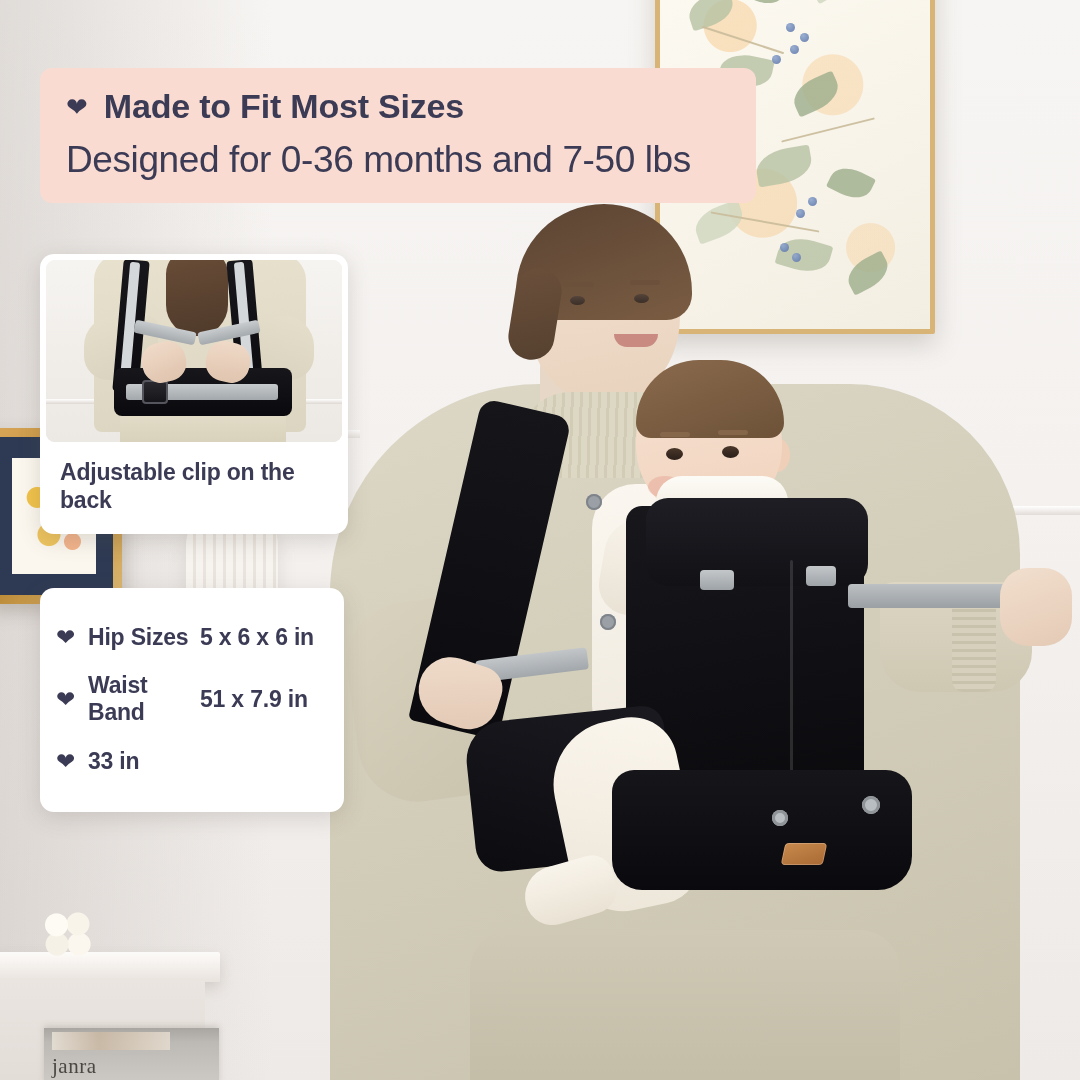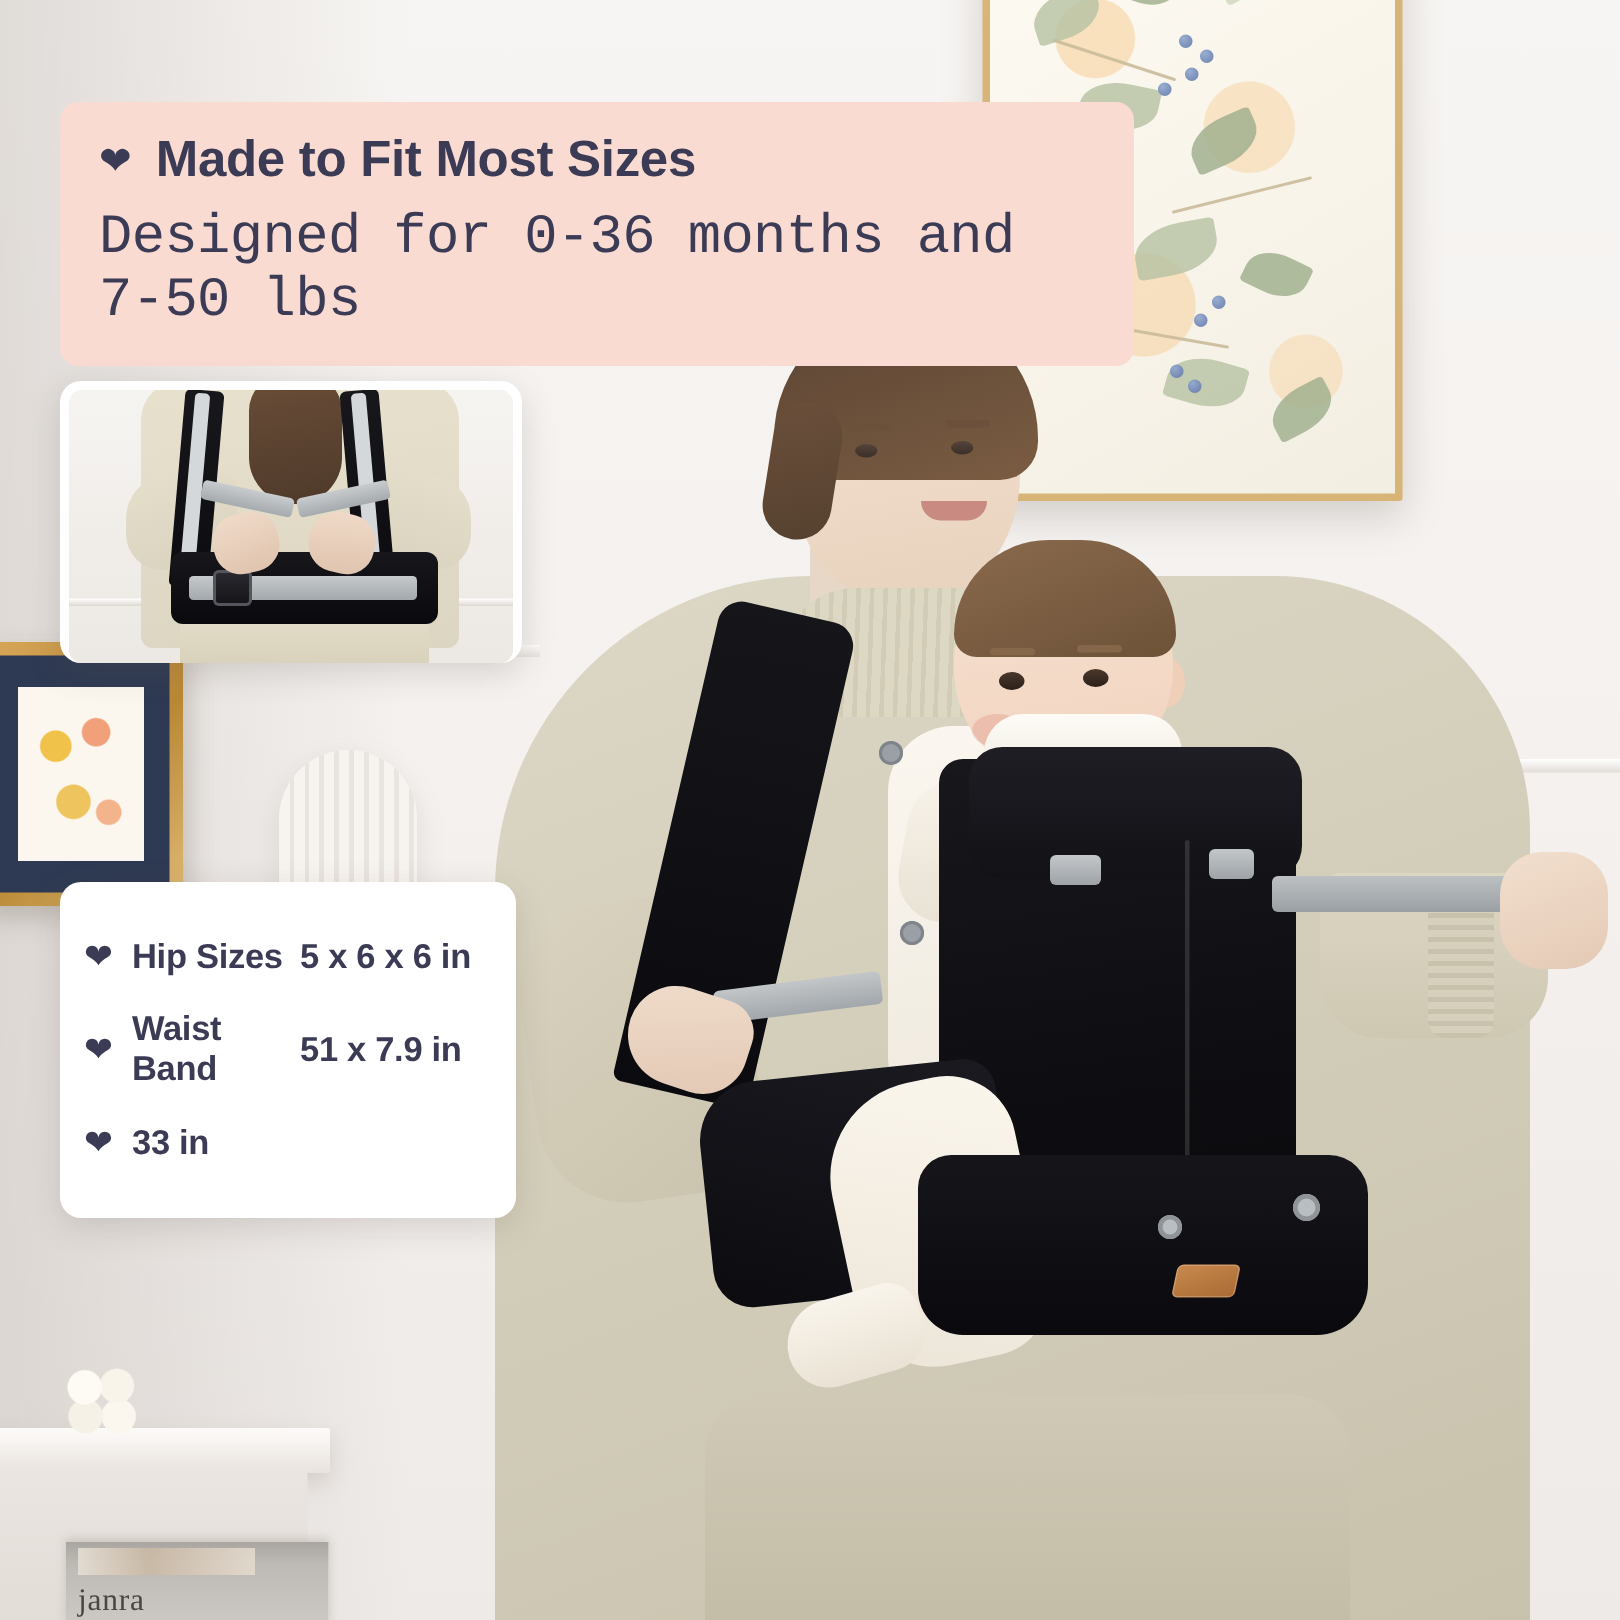--- a/index.html
+++ b/index.html
@@ -183,21 +183,21 @@
   
   .banner{position:absolute;left:40px;top:68px;width:716px;
     background:#f9dbd2;border-radius:12px;padding:20px 26px 22px 26px;
     box-sizing:border-box;}
   .banner-title{display:flex;align-items:center;gap:16px;}
   .heart{flex:0 0 auto;display:inline-block;color:#3b3b55;line-height:1;}
   .banner-title .heart{font-size:26px;}
   .banner-h1{font-size:34px;font-weight:bold;color:#3b3b55;letter-spacing:-.2px;
     line-height:1.1;}
   .banner-sub{margin-top:14px;font-size:37px;color:#3b3b55;line-height:1.12;
-    letter-spacing:-.4px;font-family:Liberation Mono, monospace;}
+    letter-spacing:-.4px;}
 
   .photo-card{position:absolute;left:40px;top:254px;width:308px;
     background:#ffffff;border-radius:14px;
     box-shadow:0 6px 22px rgba(90,80,72,.20);overflow:hidden;}
   .photo-inner{margin:6px 6px 0 6px;height:182px;border-radius:9px;overflow:hidden;
     position:relative;background:linear-gradient(180deg,#f4f2ef,#e9e5e0);}
   .pi-wall{position:absolute;inset:0;background:linear-gradient(180deg,#f6f4f1,#ece8e3);}
   .pi-molding{position:absolute;left:0;bottom:38px;width:100%;height:5px;
     background:linear-gradient(180deg,#ffffff,#ded8d2);}
   .pi-torso{position:absolute;left:48px;top:-6px;width:212px;height:178px;
@@ -369,20 +369,21 @@
       <div class="pi-refR"></div>
       <div class="pi-webL"></div>
       <div class="pi-webR"></div>
       <div class="pi-skirt"></div>
       <div class="pi-belt"></div>
       <div class="pi-beltweb"></div>
       <div class="pi-buckle"></div>
       <div class="pi-handL"></div>
       <div class="pi-handR"></div>
     </div>
+    <div class="photo-caption">Adjustable clip on the back</div>
   </div>
 
   <div class="spec-card">
     <div class="spec-row">
       <span class="heart">❤</span>
       <span class="spec-label">Hip Sizes</span>
       <span class="spec-value">5 x 6 x 6 in</span>
     </div>
     <div class="spec-row">
       <span class="heart">❤</span>

